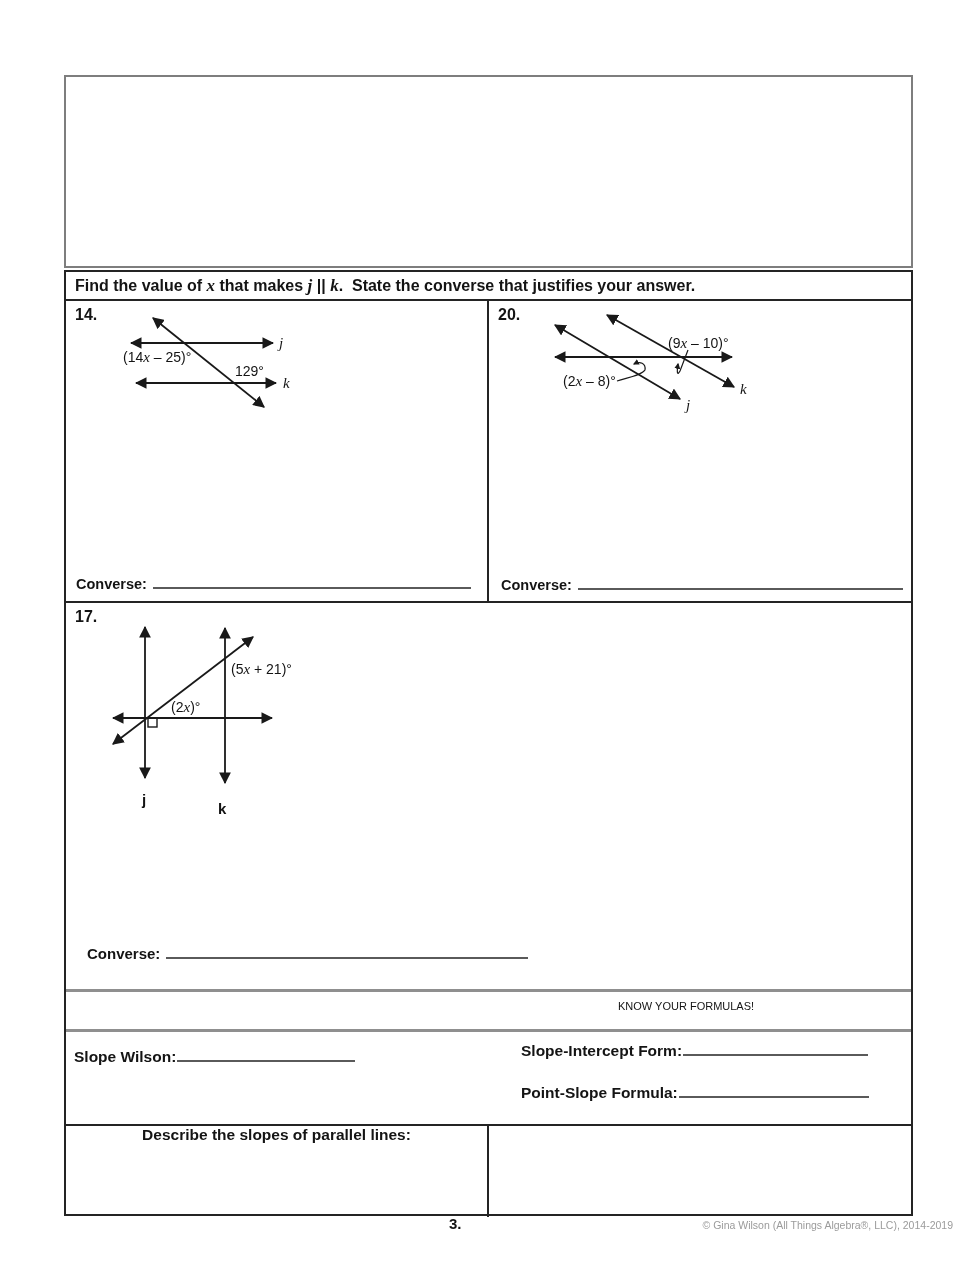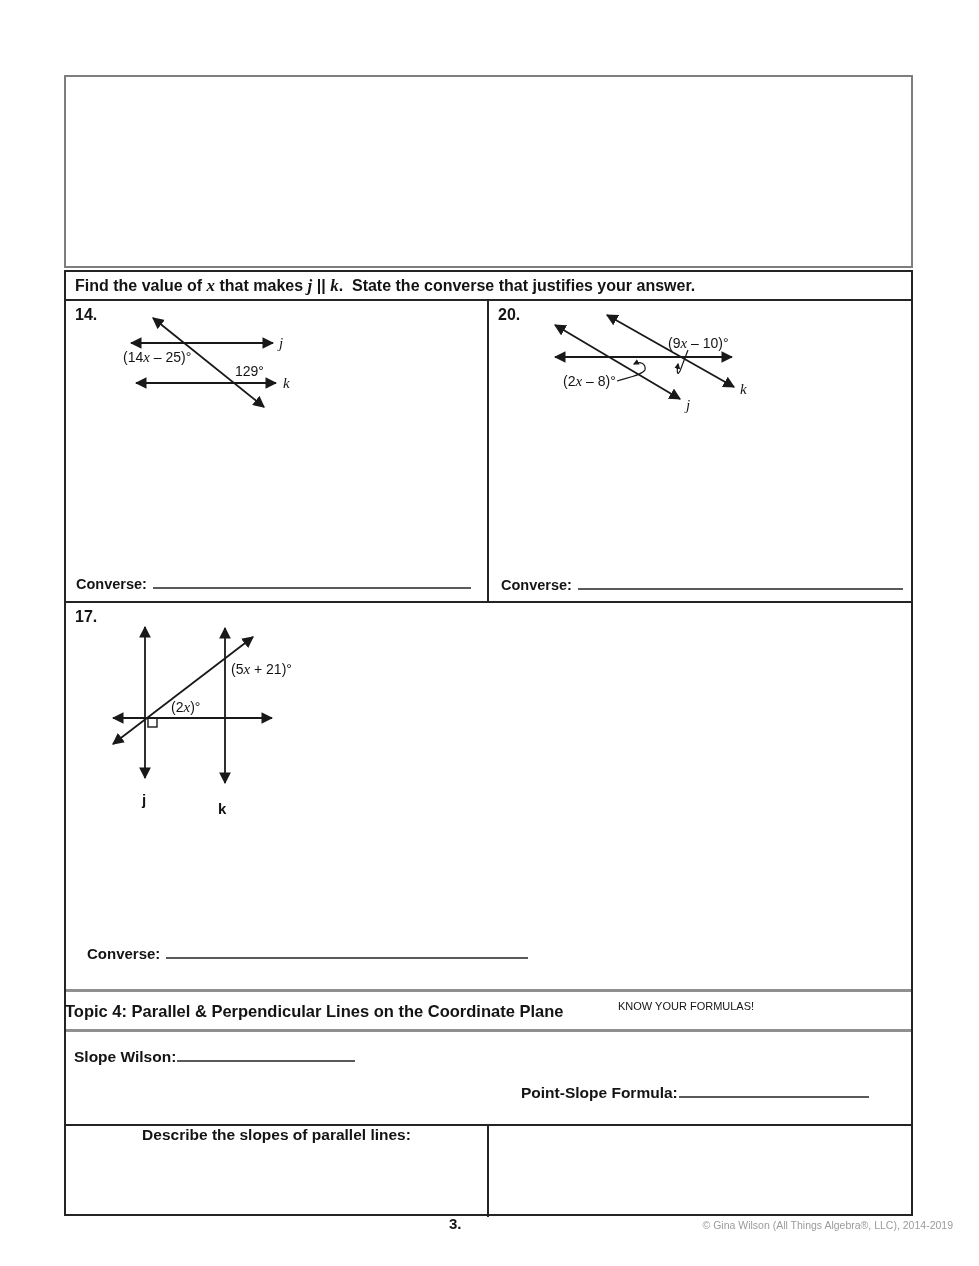--- a/index.html
+++ b/index.html
@@ -105,27 +105,29 @@
     </div>
 
     <div class="abs" id="cell16">
       <span class="pnum">17.</span>
       <div class="convRow" id="conv16">
         <span>Converse:</span><span class="blank"></span>
       </div>
     </div>
 
     <div class="abs" id="topicBand">
-      <span id="topicTitle">Topic 4: Parallel &amp; Perpendicular Lines on the Coordinate Plane</span>
       <span id="topicBanner">KNOW YOUR FORMULAS!</span>
     </div>
 
     <div class="abs" id="formulas">
       <div class="formula" id="fSlope">
         <span>Slope Wilson:</span><span class="fblank"></span>
+      </div>
+      <div class="formula" id="fIntercept">
+        <span>Slope-Intercept Form:</span><span class="fblank"></span>
       </div>
       <div class="formula" id="fPointSlope">
         <span>Point-Slope Formula:</span><span class="fblank"></span>
       </div>
     </div>
 
     <div class="abs" id="describeRow">
       <div class="abs" id="descLeft">
         <span class="descHeader">Describe the slopes of parallel lines:</span>
       </div>

